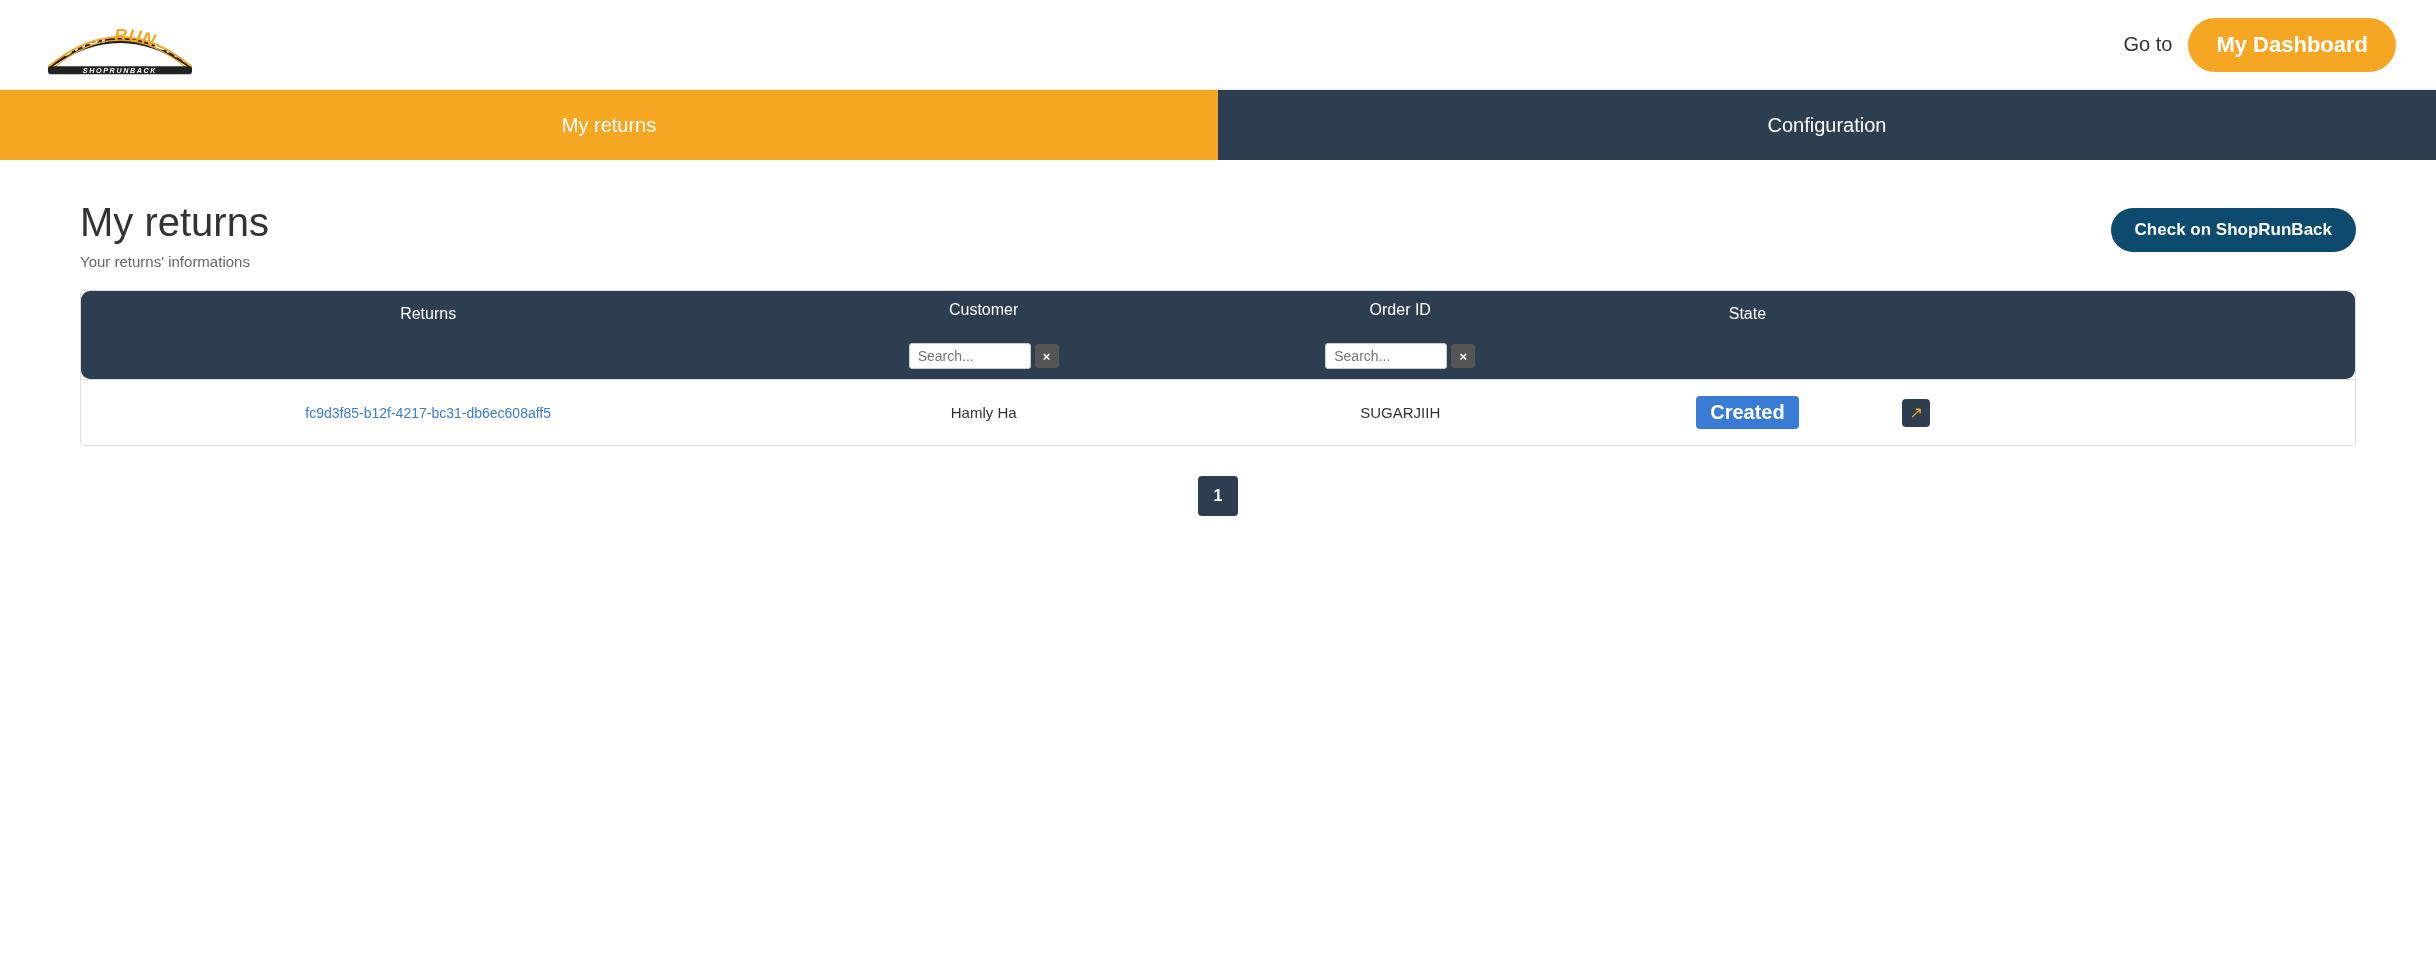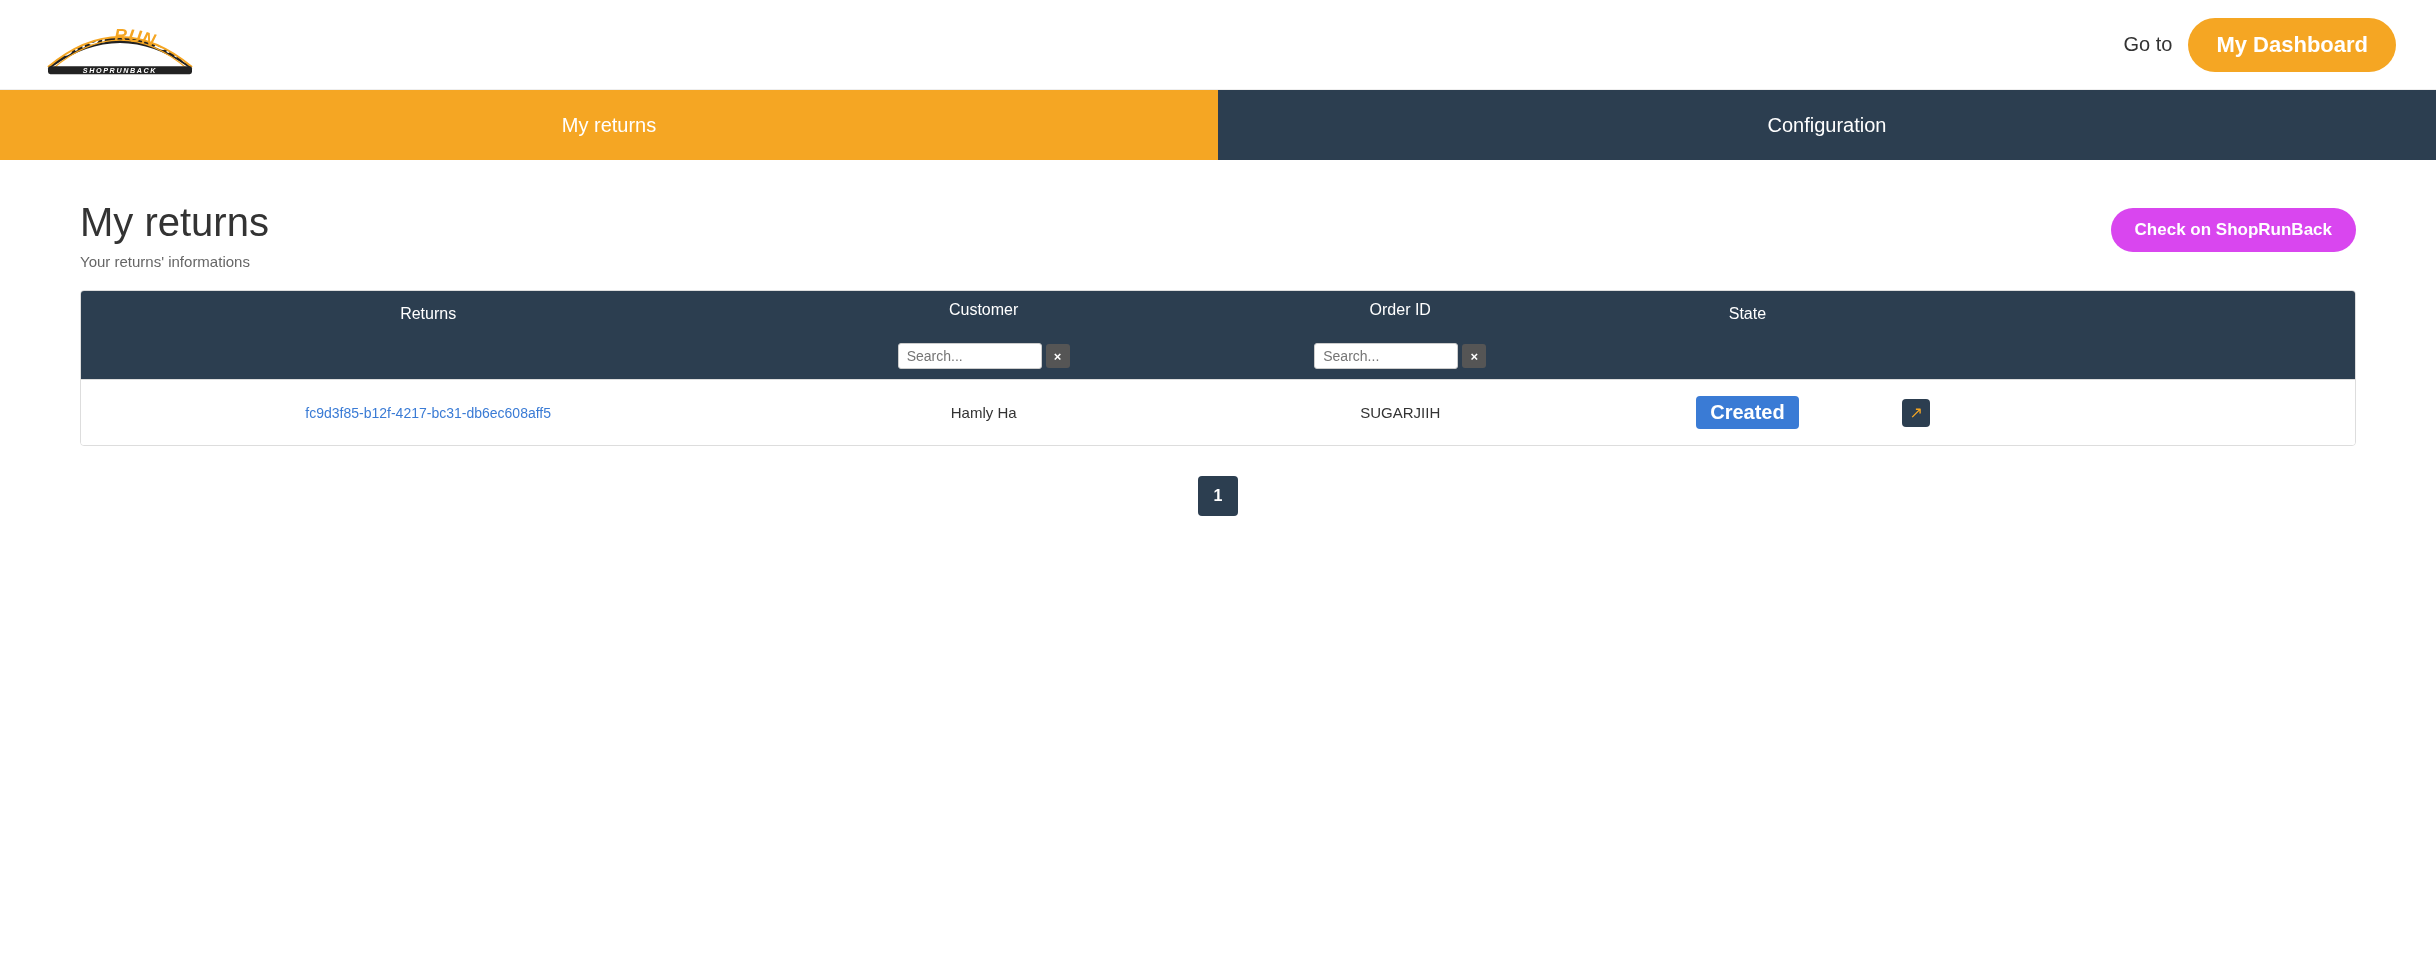--- a/index.html
+++ b/index.html
@@ -91,21 +91,21 @@
       color: #333;
       margin-bottom: 8px;
     }
 
     .page-subtitle {
       font-size: 15px;
       color: #666;
     }
 
     .check-btn {
-      background: #d946ef;
+      background: #0c4a6e;
       color: #fff;
       border: none;
       border-radius: 50px;
       padding: 12px 24px;
       font-size: 17px;
       font-weight: 600;
       cursor: pointer;
       margin-top: 8px;
     }
 
@@ -117,20 +117,21 @@
       margin-top: 20px;
     }
 
     .table-header {
       display: grid;
       grid-template-columns: 2fr 1.2fr 1.2fr 0.8fr 1.2fr 0.15fr;
       background: #2c3e50;
       color: #fff;
       align-items: start;
       padding: 0;
+      border-radius: 9px;
     }
 
     .th {
       padding: 14px 16px;
       font-size: 16px;
       font-weight: 500;
       text-align: center;
     }
 
     .th-with-search {
@@ -152,21 +153,21 @@
       gap: 4px;
     }
 
     .search-input {
       border: 1px solid #ccc;
       border-radius: 3px;
       padding: 4px 8px;
       font-size: 14px;
       background: #fff;
       color: #333;
-      width: 144px;
+      width: 122px;
     }
 
     .search-clear-btn {
       background: #555;
       color: #fff;
       border: none;
       border-radius: 3px;
       width: 24px;
       height: 24px;
       display: flex;

